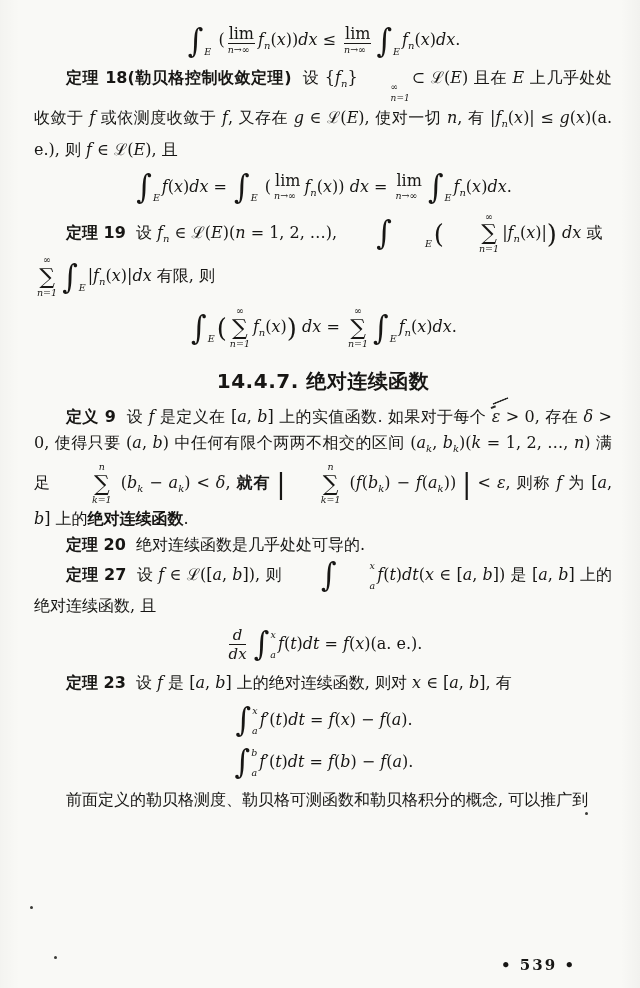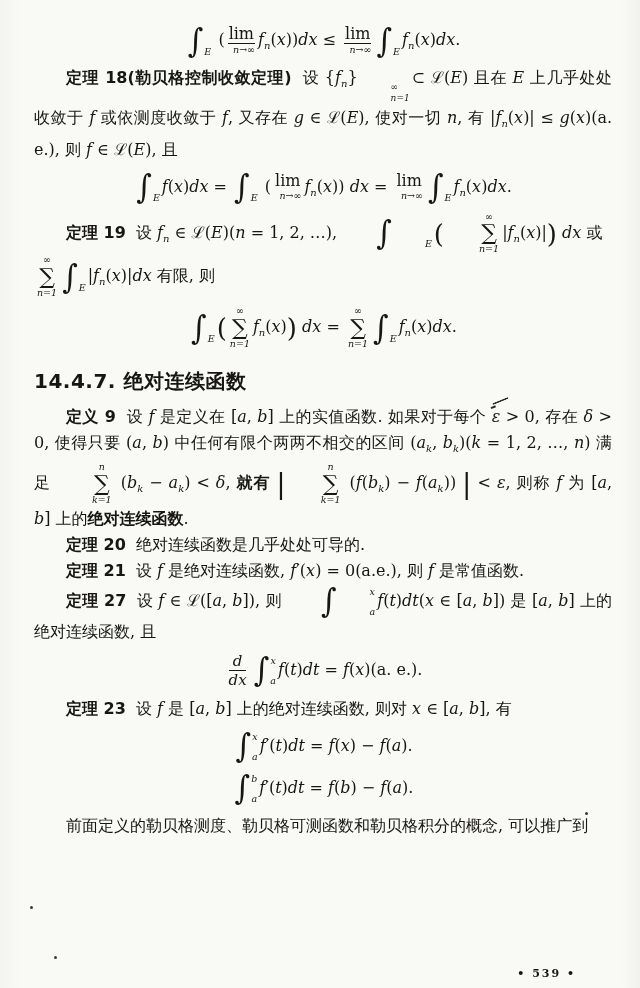--- a/index.html
+++ b/index.html
@@ -22,21 +22,21 @@
   .content{
     padding:16px 28px 0 34px;
   }
   .para{
     font-size:16px;line-height:26px;text-align:justify;
   }
   .para.ind{text-indent:2em;}
   .h2{
     font-family:"DejaVu Sans","Liberation Sans",sans-serif;
     font-weight:600;font-size:20px;line-height:26px;
-    margin:18px 0 10px 0;letter-spacing:0.5px;
+    margin:18px 0 10px 0;letter-spacing:0.5px;text-align:center;
   }
   .formula{
     text-align:center;font-size:16px;line-height:1.2;
     margin:7px 0;
   }
   .tk{white-space:pre-wrap;}
   .it{font-style:italic;}
   .bd{font-weight:700;font-family:"DejaVu Sans","Liberation Sans",sans-serif;margin-top:20px;}
   .msub{font-size:10px;font-style:italic;vertical-align:-4px;letter-spacing:0;}
   .ss{
@@ -47,36 +47,36 @@
   .int{display:inline-flex;align-items:center;vertical-align:middle;margin:0 2px;}
   .int-g{font-size:30px;line-height:1;transform:scaleY(1.1);}
   .int-l{
     display:inline-flex;flex-direction:column;justify-content:space-between;
     height:30px;font-size:9.5px;font-style:italic;line-height:1;
     padding:3px 0 2px 1px;
   }
   .sum{display:inline-flex;flex-direction:column;align-items:center;vertical-align:middle;margin:0 3px;}
   .sum-t,.sum-b{font-size:9.5px;font-style:italic;line-height:1.15;}
   .sum-g{font-size:22px;line-height:1.0;}
-  .lim{display:inline-flex;flex-direction:column;align-items:flex-end;vertical-align:middle;margin:0 3px;}
+  .lim{display:inline-flex;flex-direction:column;align-items:flex-start;vertical-align:middle;margin:0 3px;}
   .lim-m{line-height:1.1;padding:0 1px;}
   .lim-m.ul{border-bottom:1.5px solid var(--ink);}
   .lim-b{font-size:9.5px;font-style:italic;line-height:1.25;}
   .frac{
     display:inline-flex;flex-direction:column;align-items:center;
     vertical-align:middle;font-style:italic;margin:0 3px;
     font-size:15px;line-height:1.2;
   }
   .frac-n{border-bottom:1.4px solid var(--ink);padding:0 4px;}
   .frac-d{padding:0 2px;}
   .big{font-size:26px;vertical-align:middle;line-height:1;}
   .big.bar{font-weight:300;font-size:28px;}
   .footer{
-    position:absolute;bottom:8px;right:64px;
-    font-weight:700;font-size:11px;letter-spacing:2px;
+    position:absolute;bottom:14px;right:64px;
+    font-weight:700;font-size:15px;letter-spacing:2px;
     font-family:"DejaVu Serif","Liberation Serif",serif;
     text-align:right;
   }
   .pen-mark{
     position:absolute;left:492px;top:400px;width:17px;height:0;
     border-top:2.5px solid #2a2a28;transform:rotate(-22deg);border-radius:2px;
   }
   .pen-mark::before{
     content:"";position:absolute;left:-3px;top:1px;width:5px;height:2px;background:#2a2a28;
   }
@@ -185,21 +185,20 @@
       <div class="para ind"><span class="tk bd">定义 9</span><span class="tk">  设 </span><span class="tk it">f</span><span class="tk"> 是定义在 [</span><span class="tk it">a</span><span class="tk">, </span><span class="tk it">b</span><span class="tk">] 上的实值函数. 如果对于每个 </span><span class="tk it">ε</span><span class="tk"> &gt; 0, 存在 </span><span class="tk it">δ</span><span class="tk"> &gt; 0, 使得只要 (</span><span class="tk it">a</span><span class="tk">, </span><span class="tk it">b</span><span class="tk">) 中任何有限个两两不相交的区间 (</span><span class="tk it">a</span><span class="msub">k</span><span class="tk">, </span><span class="tk it">b</span><span class="msub">k</span><span class="tk">)(</span><span class="tk it">k</span><span class="tk"> = 1, 2, …, </span><span class="tk it">n</span><span class="tk">) 满足 </span><span class="sum">
           <span class="sum-t">n</span>
           <span class="sum-g">∑</span>
           <span class="sum-b">k=1</span>
         </span><span class="tk"> (</span><span class="tk it">b</span><span class="msub">k</span><span class="tk"> − </span><span class="tk it">a</span><span class="msub">k</span><span class="tk">) &lt; </span><span class="tk it">δ</span><span class="tk">, </span><span class="tk bd">就有</span><span class="tk"> </span><span class="big bar">|</span><span class="sum">
           <span class="sum-t">n</span>
           <span class="sum-g">∑</span>
           <span class="sum-b">k=1</span>
         </span><span class="tk"> (</span><span class="tk it">f</span><span class="tk">(</span><span class="tk it">b</span><span class="msub">k</span><span class="tk">) − </span><span class="tk it">f</span><span class="tk">(</span><span class="tk it">a</span><span class="msub">k</span><span class="tk">)) </span><span class="big bar">|</span><span class="tk"> &lt; </span><span class="tk it">ε</span><span class="tk">, 则称 </span><span class="tk it">f</span><span class="tk"> 为 [</span><span class="tk it">a</span><span class="tk">, </span><span class="tk it">b</span><span class="tk">] 上的</span><span class="tk bd">绝对连续函数</span><span class="tk">.</span></div>
       <div class="para ind"><span class="tk bd">定理 20</span><span class="tk">  绝对连续函数是几乎处处可导的.</span></div>
-      <div class="para ind"><span class="tk bd">定理 21</span><span class="tk">  设 </span><span class="tk it">f</span><span class="tk"> 是绝对连续函数, </span><span class="tk it">f</span><span class="tk">′(</span><span class="tk it">x</span><span class="tk">) = 0(a.e.), 则 </span><span class="tk it">f</span><span class="tk"> 是常值函数.</span></div>
       <div class="para ind"><span class="tk bd">定理 27</span><span class="tk">  设 </span><span class="tk it">f</span><span class="tk"> ∈ ℒ([</span><span class="tk it">a</span><span class="tk">, </span><span class="tk it">b</span><span class="tk">]), 则 </span><span class="int">
           <span class="int-g">∫</span>
           <span class="int-l">
             <span class="int-u">x</span>
             <span class="int-d">a</span>
           </span>
         </span><span class="tk it">f</span><span class="tk">(</span><span class="tk it">t</span><span class="tk">)</span><span class="tk it">dt</span><span class="tk">(</span><span class="tk it">x</span><span class="tk"> ∈ [</span><span class="tk it">a</span><span class="tk">, </span><span class="tk it">b</span><span class="tk">]) 是 [</span><span class="tk it">a</span><span class="tk">, </span><span class="tk it">b</span><span class="tk">] 上的绝对连续函数, 且</span></div>
       <div class="formula"><span class="frac">
           <span class="frac-n">d</span>
           <span class="frac-d">dx</span>

